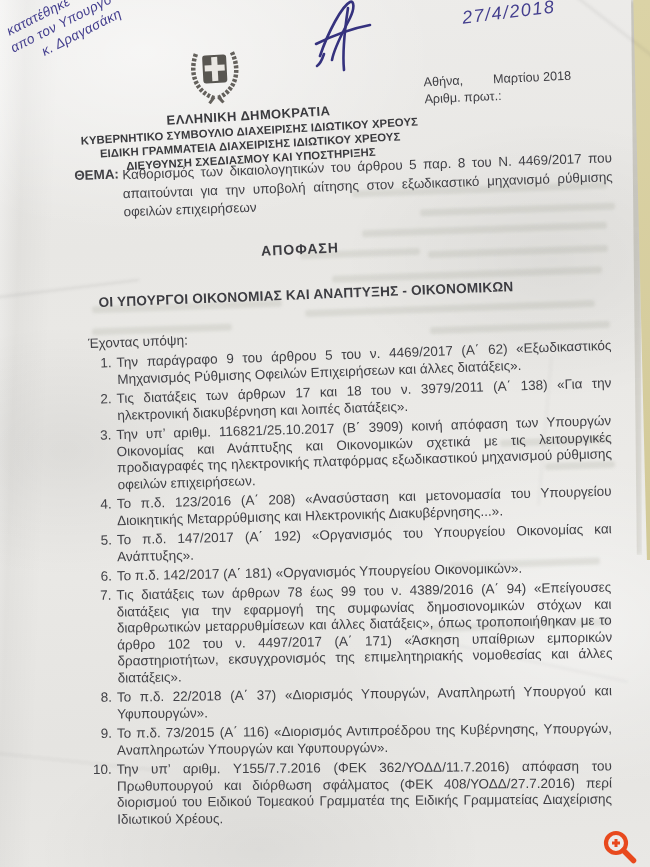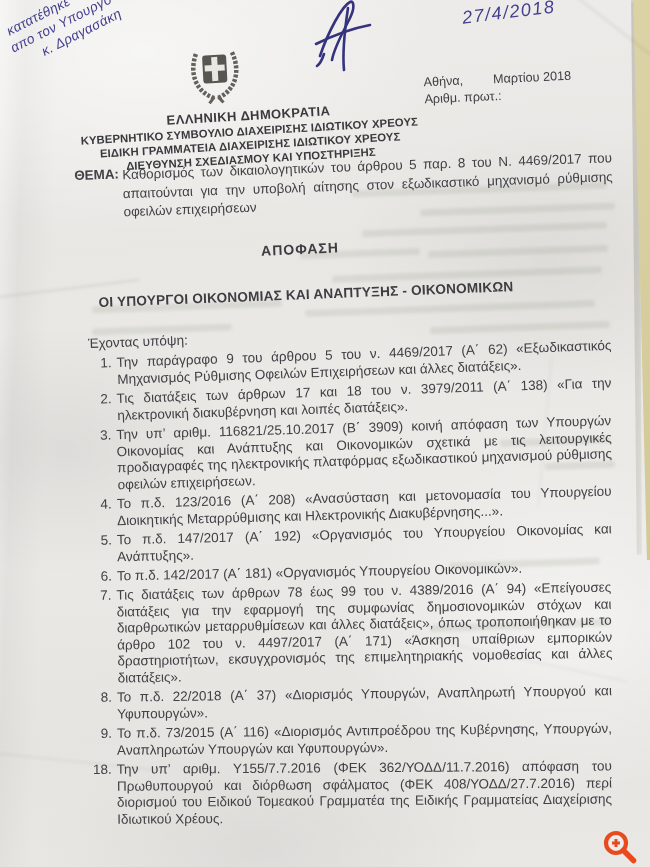--- a/index.html
+++ b/index.html
@@ -186,21 +186,21 @@
     </div>
         <div class="ref-item" style="transform: rotate(-0.74deg);">
       <div class="num">8.</div>
       <div class="txt">Το π.δ. 22/2018 (Α΄ 37) «Διορισμός Υπουργών, Αναπληρωτή Υπουργού και Υφυπουργών».</div>
     </div>
         <div class="ref-item" style="transform: rotate(-0.56deg);">
       <div class="num">9.</div>
       <div class="txt">Το π.δ. 73/2015 (Α΄ 116) «Διορισμός Αντιπροέδρου της Κυβέρνησης, Υπουργών, Αναπληρωτών Υπουργών και Υφυπουργών».</div>
     </div>
         <div class="ref-item" style="transform: rotate(-0.38deg);">
-      <div class="num">18.</div>
+      <div class="num">10.</div>
       <div class="txt">Την υπ’ αριθμ. Υ155/7.7.2016 (ΦΕΚ 362/ΥΟΔΔ/11.7.2016) απόφαση του Πρωθυπουργού και διόρθωση σφάλματος (ΦΕΚ 408/ΥΟΔΔ/27.7.2016) περί διορισμού του Ειδικού Τομεακού Γραμματέα της Ειδικής Γραμματείας Διαχείρισης Ιδιωτικού Χρέους.</div>
     </div>
       </div>
   </div>
 
   <div class="zoom-btn">
     <svg width="38" height="36" viewBox="0 0 38 36">
       <circle cx="15" cy="14" r="10" fill="rgba(255,255,255,0.2)" stroke="#e8491d" stroke-width="4.2"></circle>
       <line x1="22.5" y1="21.5" x2="32.5" y2="31.5" stroke="#e8491d" stroke-width="5.5" stroke-linecap="round"></line>
       <line x1="15" y1="10" x2="15" y2="18" stroke="#e8491d" stroke-width="3"></line>

